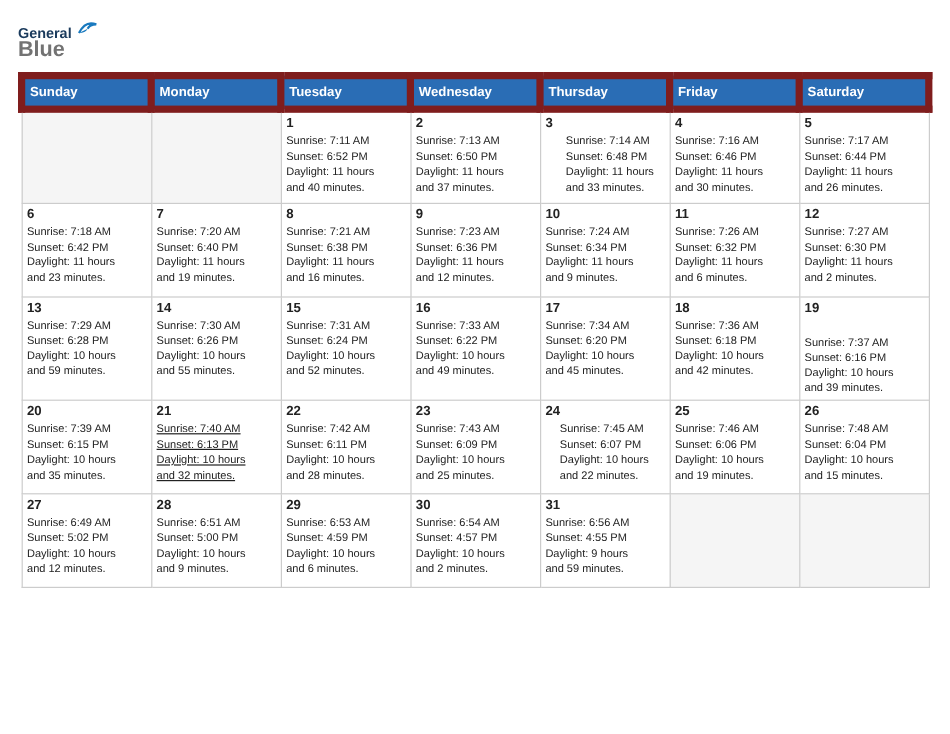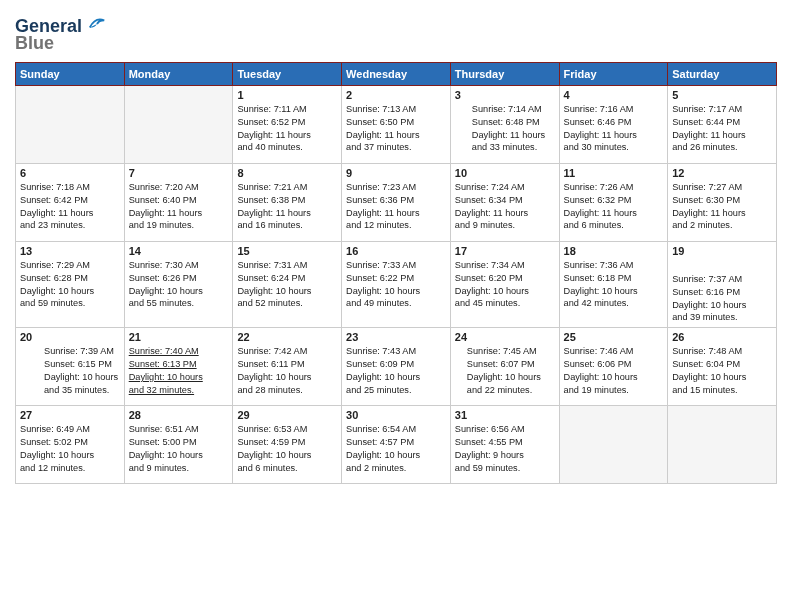--- a/index.html
+++ b/index.html
@@ -19,21 +19,21 @@
       justify-content: space-between;
       align-items: flex-start;
       margin-bottom: 8px;
     }
     .logo {
       display: flex;
       align-items: center;
       margin-top: 4px;
     }
     .logo-text {
-      font-size: 18px;
+      font-size: 12px;
       font-weight: bold;
       color: #1a3a5c;
       line-height: 1.1;
     }
     .logo-icon {
       width: 18px;
       height: 18px;
       margin-left: 1px;
     }
     .title-area {
@@ -53,21 +53,21 @@
       border-collapse: collapse;
       table-layout: fixed;
     }
     thead tr th {
       background-color: #2a6db5;
       color: #fff;
       font-size: 11px;
       font-weight: bold;
       padding: 5px 4px;
       text-align: left;
-      border: 1px solid #7f1d1d;
+      border: 6px solid #7f1d1d;
     }
     tbody tr td {
       border: 1px solid #ccc;
       vertical-align: top;
       padding: 3px 4px;
       font-size: 9.2px;
       color: #222;
       height: 78px;
     }
     tbody tr td.empty {
@@ -255,21 +255,21 @@
             <span class="day-number">19</span>
             <div class="day-info" style="white-space: pre-line; margin-top: 16px;">Sunrise: 7:37 AM
 Sunset: 6:16 PM
 Daylight: 10 hours
 and 39 minutes.</div>
           </td>
         </tr>
         <tr>
           <td>
             <span class="day-number">20</span>
-            <div class="day-info" style="white-space: pre-line; margin-left: 24px;">Sunrise: 7:39 AM
+            <div class="day-info" style="white-space: pre-line;">Sunrise: 7:39 AM
 Sunset: 6:15 PM
 Daylight: 10 hours
 and 35 minutes.</div>
           </td>
           <td>
             <span class="day-number">21</span>
             <div class="day-info" style="white-space: pre-line; text-decoration: underline;">Sunrise: 7:40 AM
 Sunset: 6:13 PM
 Daylight: 10 hours
 and 32 minutes.</div>

